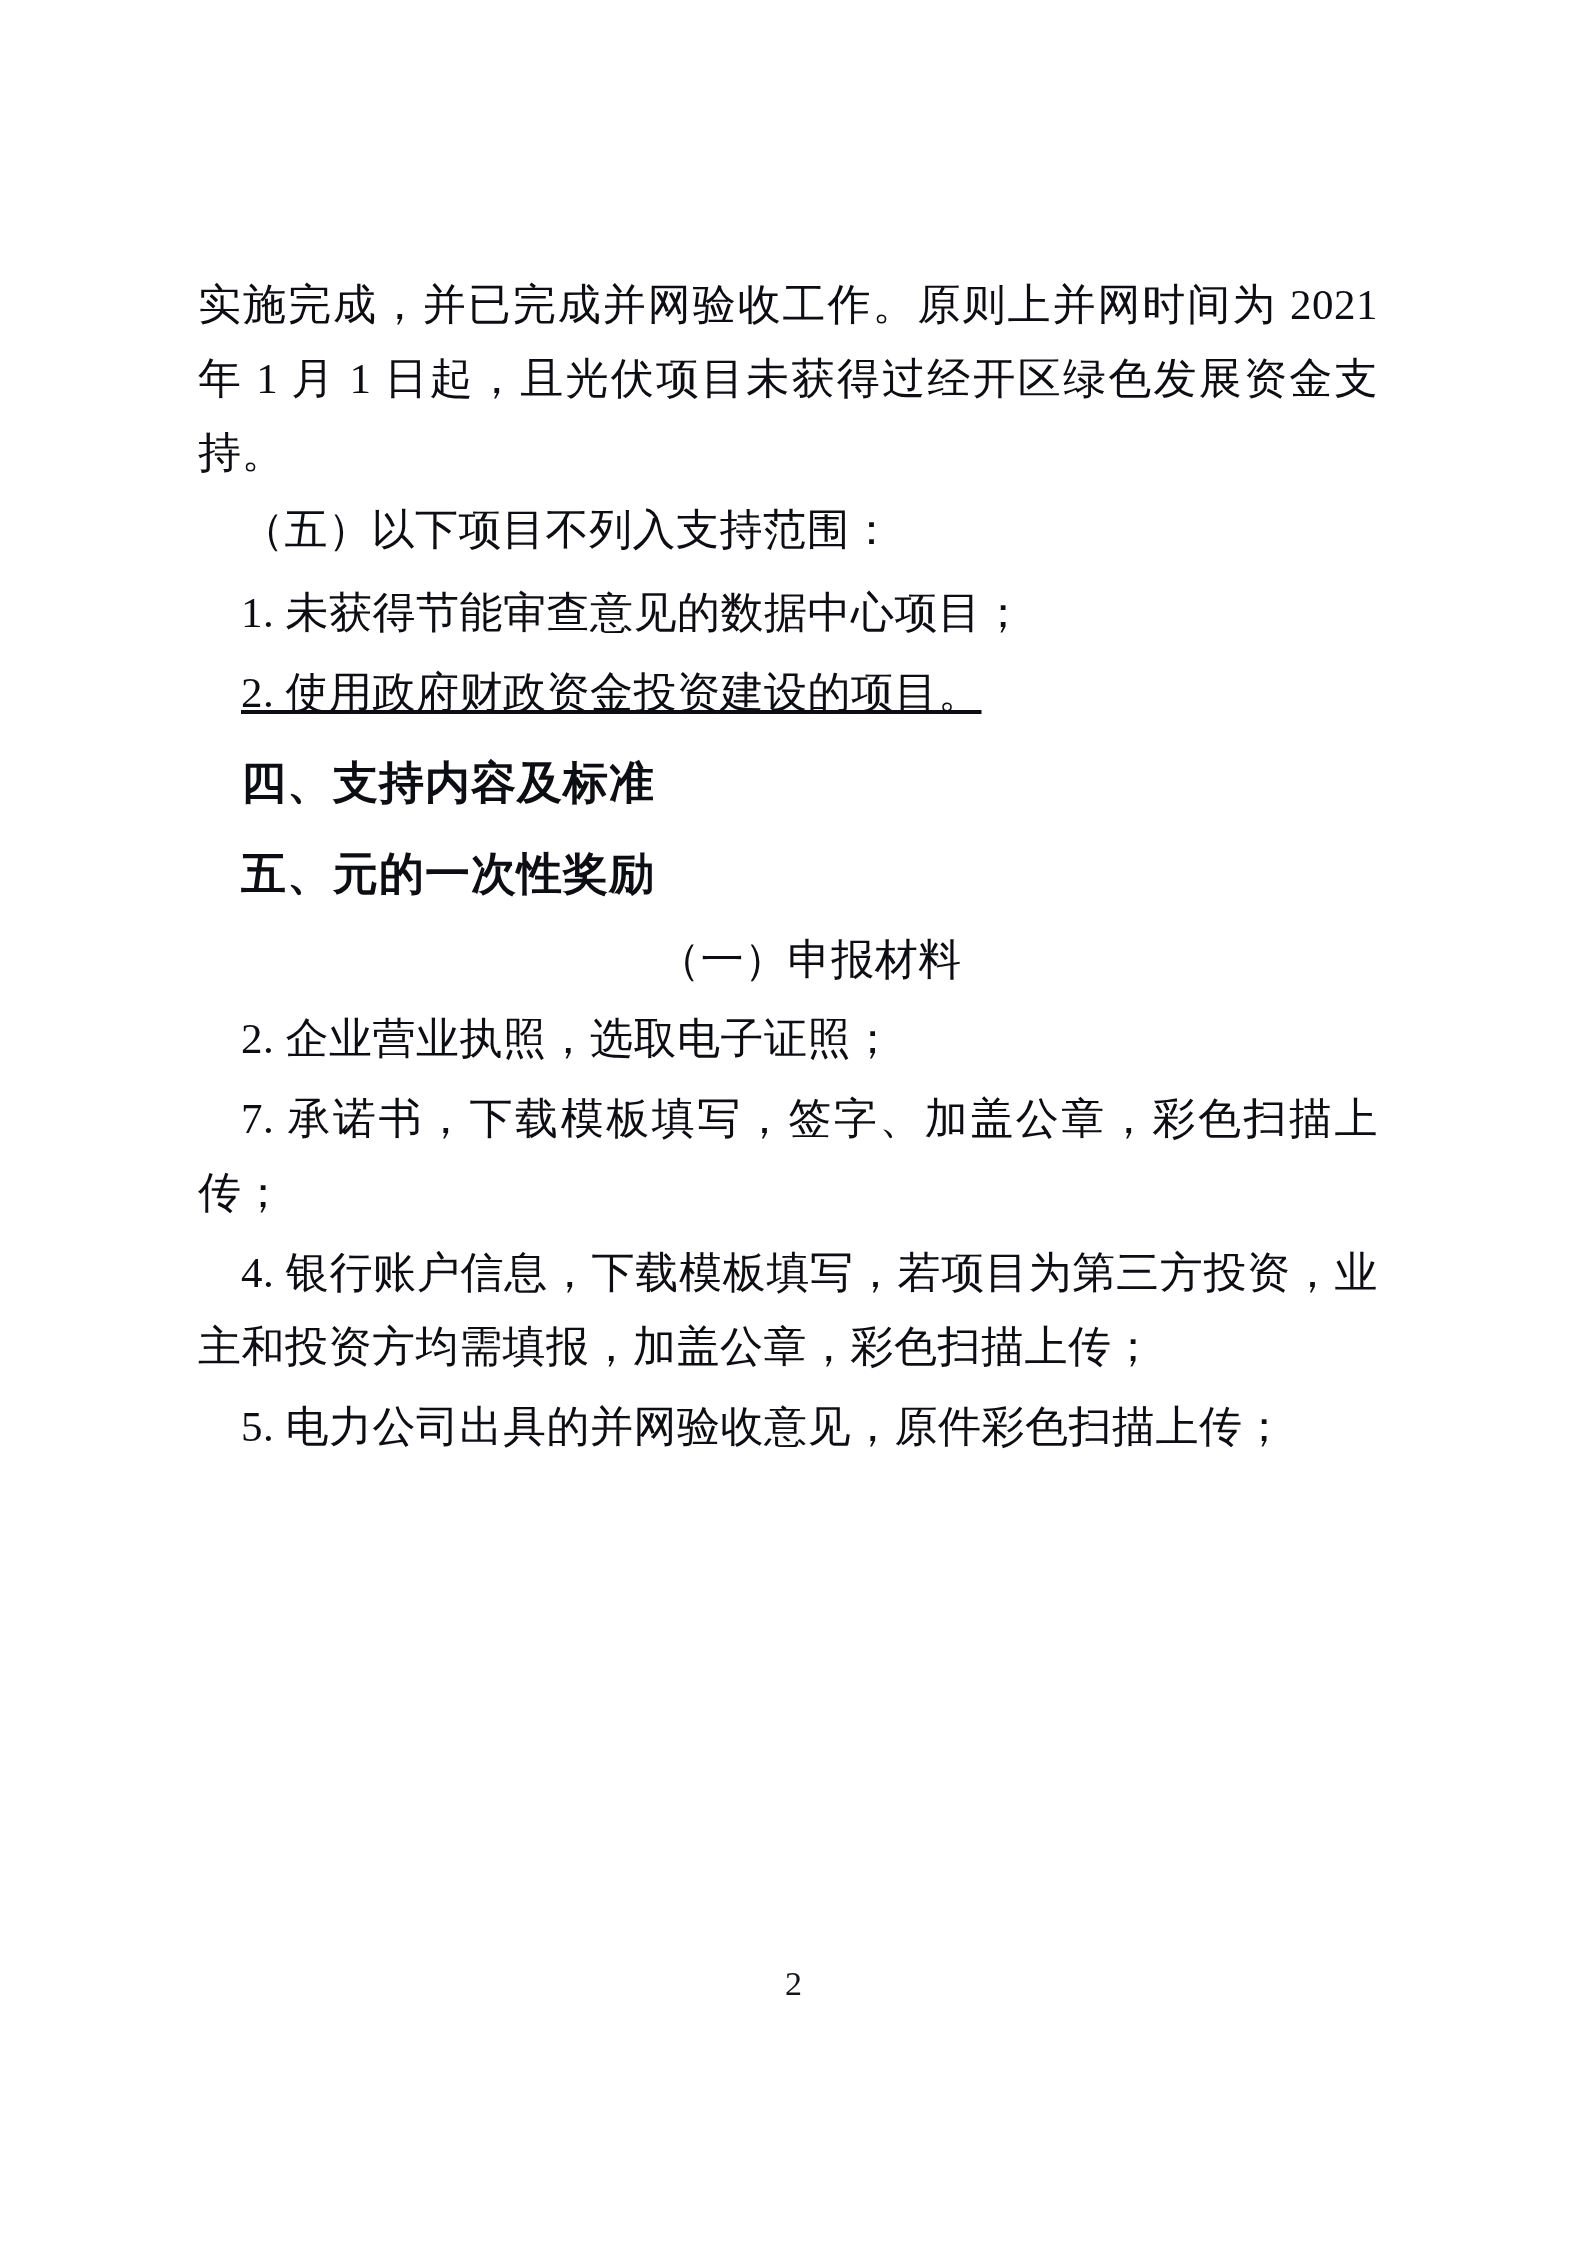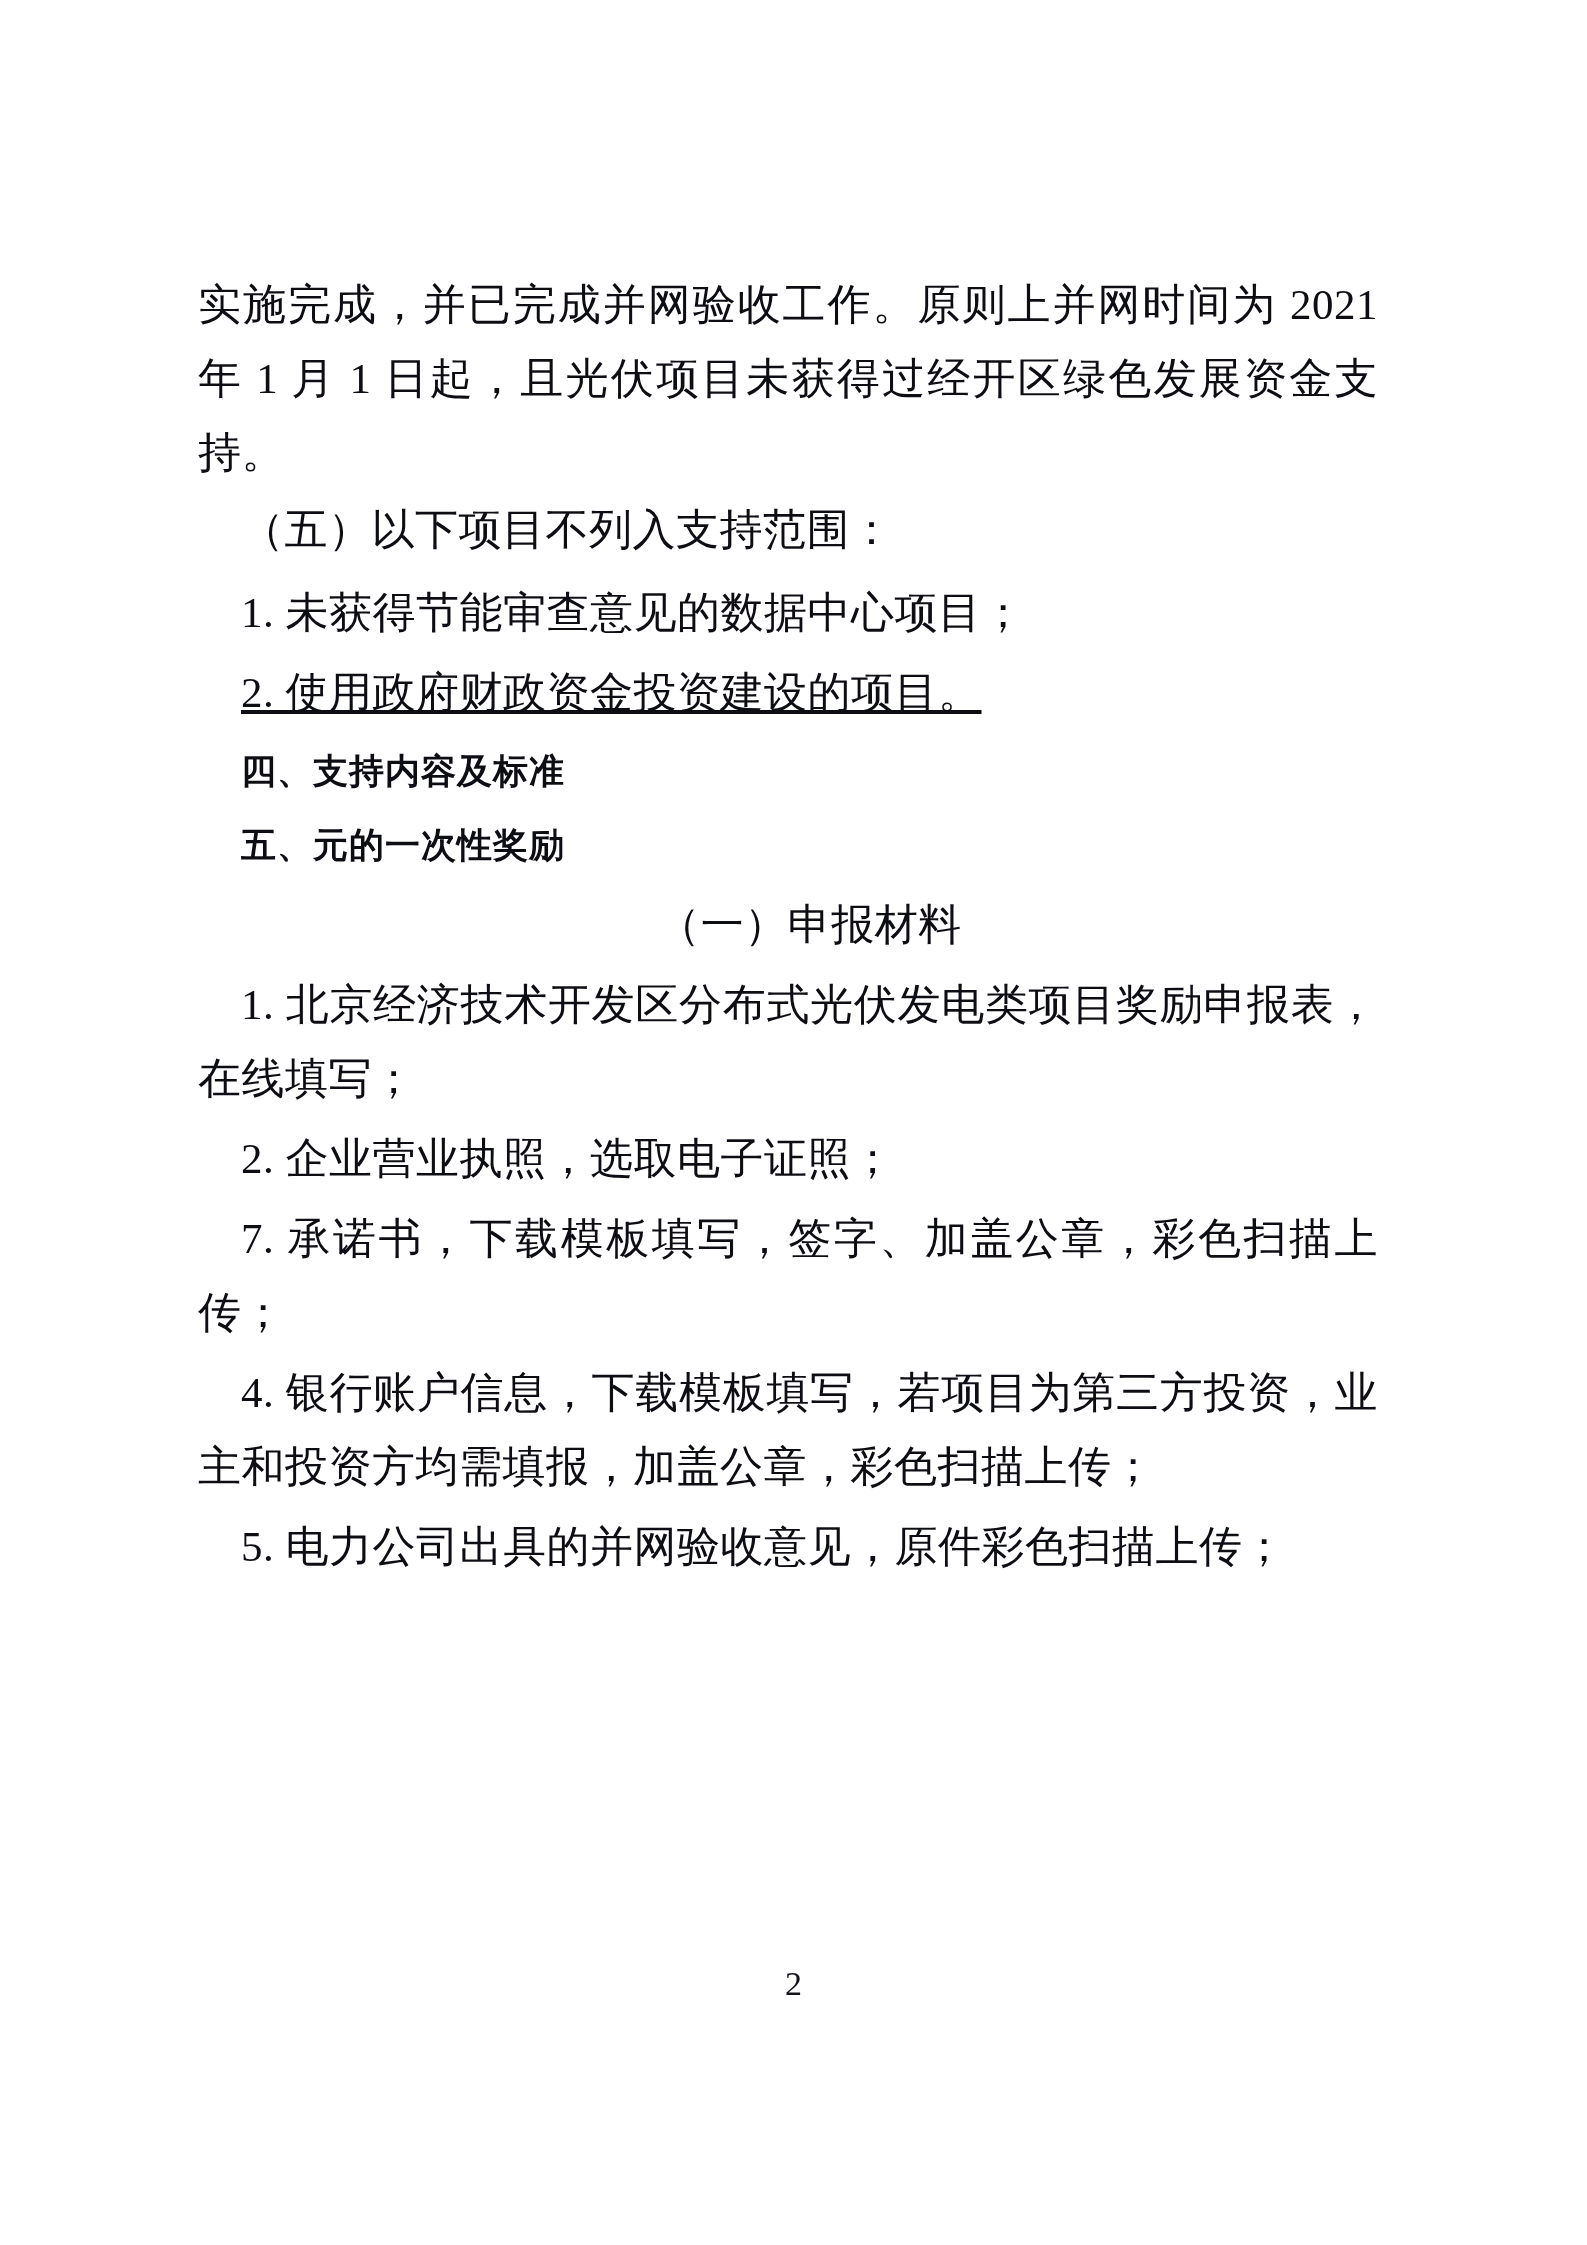--- a/index.html
+++ b/index.html
@@ -27,24 +27,24 @@
   .para {
     font-size: 43px;
     line-height: 1.72;
     letter-spacing: 0.5px;
     margin: 0 0 6px 0;
     text-align: justify;
     text-justify: inter-ideograph;
     word-break: break-all;
   }
   .heading {
-    font-size: 35px;
+    font-size: 45px;
     line-height: 1.72;
     font-weight: bold;
-    font-family: Liberation Mono, monospace;
+    font-family: Liberation Sans, sans-serif;
     letter-spacing: 1px;
     margin: 14px 0 10px 0;
   }
   .subheading {
     font-size: 43px;
     line-height: 1.72;
     letter-spacing: 0.5px;
     margin: 10px 0 6px 0;
     text-align: center;
   }
@@ -73,21 +73,20 @@
 
     <p class="para" style="text-indent:43px;text-decoration:underline;">2. 使用政府财政资金投资建设的项目。</p>
 
     <h2 class="heading" style="text-indent:43px;">四、支持内容及标准</h2>
 
 
     <h2 class="heading" style="text-indent:43px;">五、元的一次性奖励</h2>
 
     <p class="subheading" style="text-indent:43px;">（一）申报材料</p>
 
-    <p class="para" style="text-indent:43px;">1. 北京经济技术开发区分布式光伏发电类项目奖励申报表，在线填写；</p>
 
     <p class="para" style="text-indent:43px;">2. 企业营业执照，选取电子证照；</p>
 
     <p class="para" style="text-indent:43px;">7. 承诺书，下载模板填写，签字、加盖公章，彩色扫描上传；</p>
 
     <p class="para" style="text-indent:43px;">4. 银行账户信息，下载模板填写，若项目为第三方投资，业主和投资方均需填报，加盖公章，彩色扫描上传；</p>
 
     <p class="para" style="text-indent:43px;">5. 电力公司出具的并网验收意见，原件彩色扫描上传；</p>
 
   </div>

